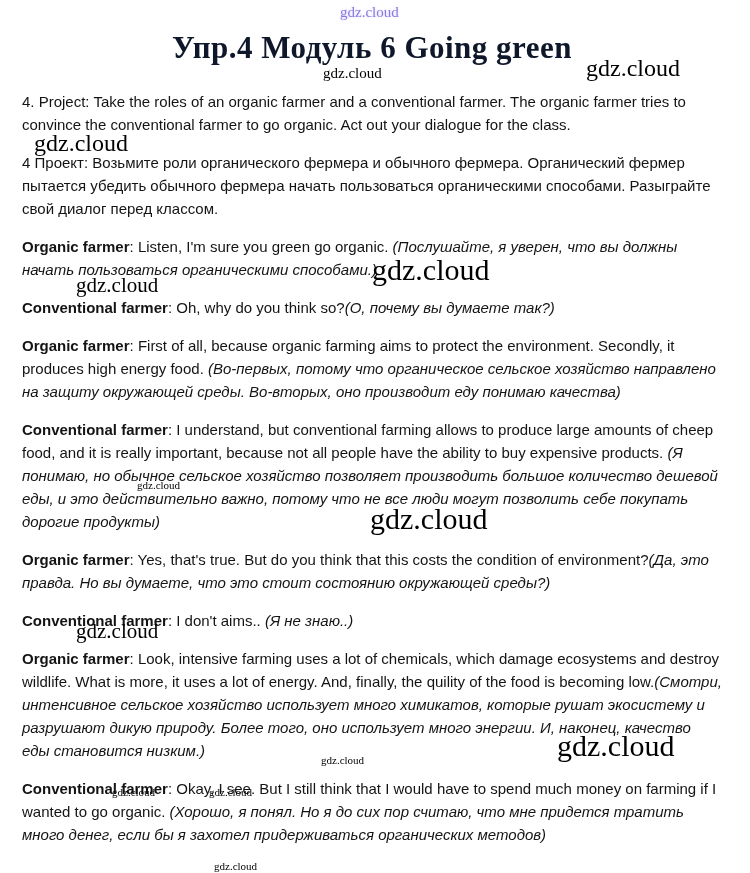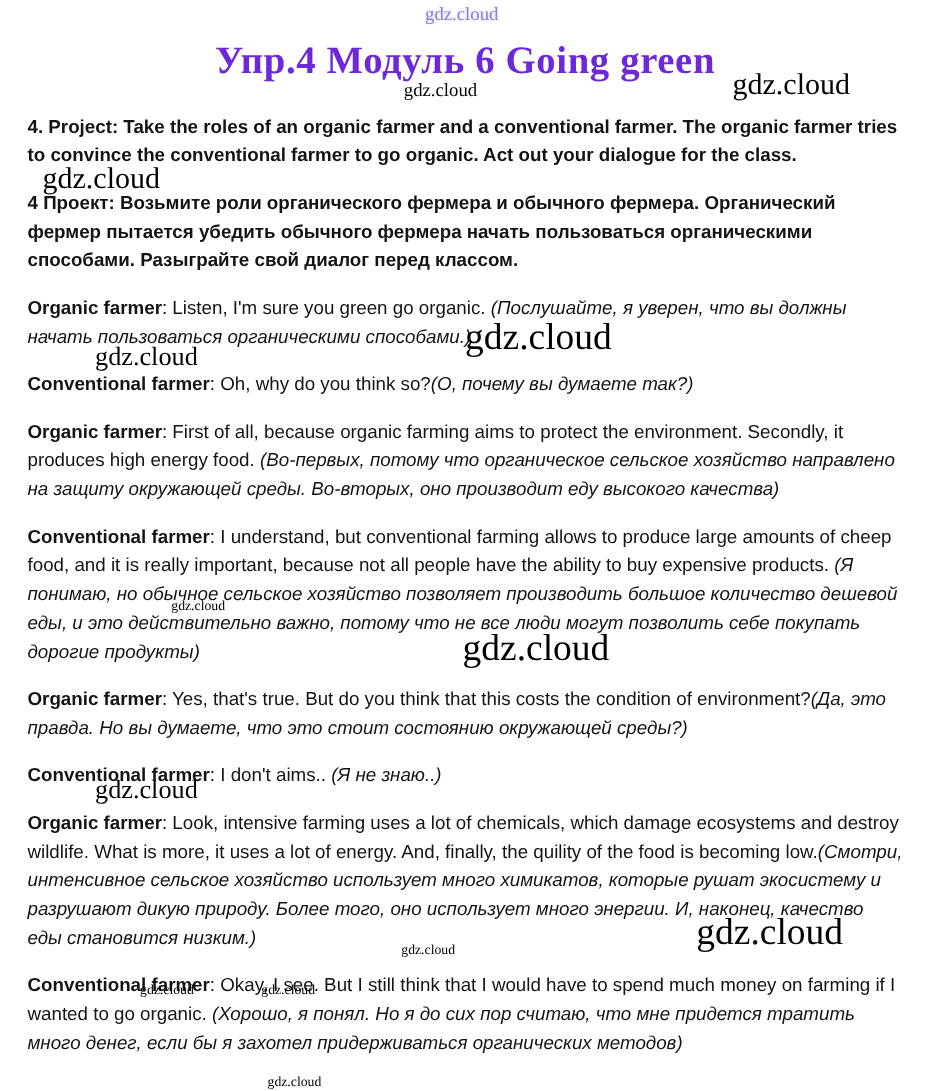--- a/index.html
+++ b/index.html
@@ -19,28 +19,28 @@
     padding: 28px 28px 0 22px;
   }
   .title {
     font-family: "Liberation Serif", serif;
     font-weight: 700;
     font-size: 31px;
     line-height: 40px;
     text-align: center;
     margin-bottom: 22px;
     letter-spacing: 0.5px;
-    color: #6d28d9;
+    color: #0f172a;
   }
   p.para {
     font-size: 15px;
     line-height: 23px;
     margin-bottom: 15px;
   }
-  p.para.bold { font-weight: 700; }
+  p.para.bold { font-weight: 400; }
   .speaker { font-weight: 700; }
   .translation { font-style: italic; }
   .wm {
     position: absolute;
     color: #000;
     white-space: nowrap;
     font-family: Liberation Serif, serif;
     line-height: 1;
     z-index: 5;
   }
@@ -68,21 +68,21 @@
   <h1 class="title">Упр.4 Модуль 6 Going green</h1>
 
   <p class="para bold">4. Project: Take the roles of an organic farmer and a conventional farmer. The organic farmer tries to convince the conventional farmer to go organic. Act out your dialogue for the class.</p>
 
   <p class="para bold">4 Проект: Возьмите роли органического фермера и обычного фермера. Органический фермер пытается убедить обычного фермера начать пользоваться органическими способами. Разыграйте свой диалог перед классом.</p>
 
   <p class="para"><span class="speaker">Organic farmer</span><span>: Listen, I'm sure you green go organic. </span><span class="translation">(Послушайте, я уверен, что вы должны начать пользоваться органическими способами.)</span></p>
 
   <p class="para"><span class="speaker">Conventional farmer</span><span>: Oh, why do you think so?</span><span class="translation">(О, почему вы думаете так?)</span></p>
 
-  <p class="para"><span class="speaker">Organic farmer</span><span>: First of all, because organic farming aims to protect the environment. Secondly, it produces high energy food. </span><span class="translation">(Во-первых, потому что органическое сельское хозяйство направлено на защиту окружающей среды. Во-вторых, оно производит еду высокого качества)</span></p>
+  <p class="para"><span class="speaker">Organic farmer</span><span>: First of all, because organic farming aims to protect the environment. Secondly, it produces high energy food. </span><span class="translation">(Во-первых, потому что органическое сельское хозяйство направлено на защиту окружающей среды. Во-вторых, оно производит еду понимаю качества)</span></p>
 
   <p class="para"><span class="speaker">Conventional farmer</span><span>: I understand, but conventional farming allows to produce large amounts of cheep food, and it is really important, because not all people have the ability to buy expensive products. </span><span class="translation">(Я понимаю, но обычное сельское хозяйство позволяет производить большое количество дешевой еды, и это действительно важно, потому что не все люди могут позволить себе покупать дорогие продукты)</span></p>
 
   <p class="para"><span class="speaker">Organic farmer</span><span>: Yes, that's true. But do you think that this costs the condition of environment?</span><span class="translation">(Да, это правда. Но вы думаете, что это стоит состоянию окружающей среды?)</span></p>
 
   <p class="para"><span class="speaker">Conventional farmer</span><span>: I don't aims.. </span><span class="translation">(Я не знаю..)</span></p>
 
   <p class="para"><span class="speaker">Organic farmer</span><span>: Look, intensive farming uses a lot of chemicals, which damage ecosystems and destroy wildlife. What is more, it uses a lot of energy. And, finally, the quility of the food is becoming low.</span><span class="translation">(Смотри, интенсивное сельское хозяйство использует много химикатов, которые рушат экосистему и разрушают дикую природу. Более того, оно использует много энергии. И, наконец, качество еды становится низким.)</span></p>
 
   <p class="para"><span class="speaker">Conventional farmer</span><span>: Okay, I see. But I still think that I would have to spend much money on farming if I wanted to go organic. </span><span class="translation">(Хорошо, я понял. Но я до сих пор считаю, что мне придется тратить много денег, если бы я захотел придерживаться органических методов)</span></p>

